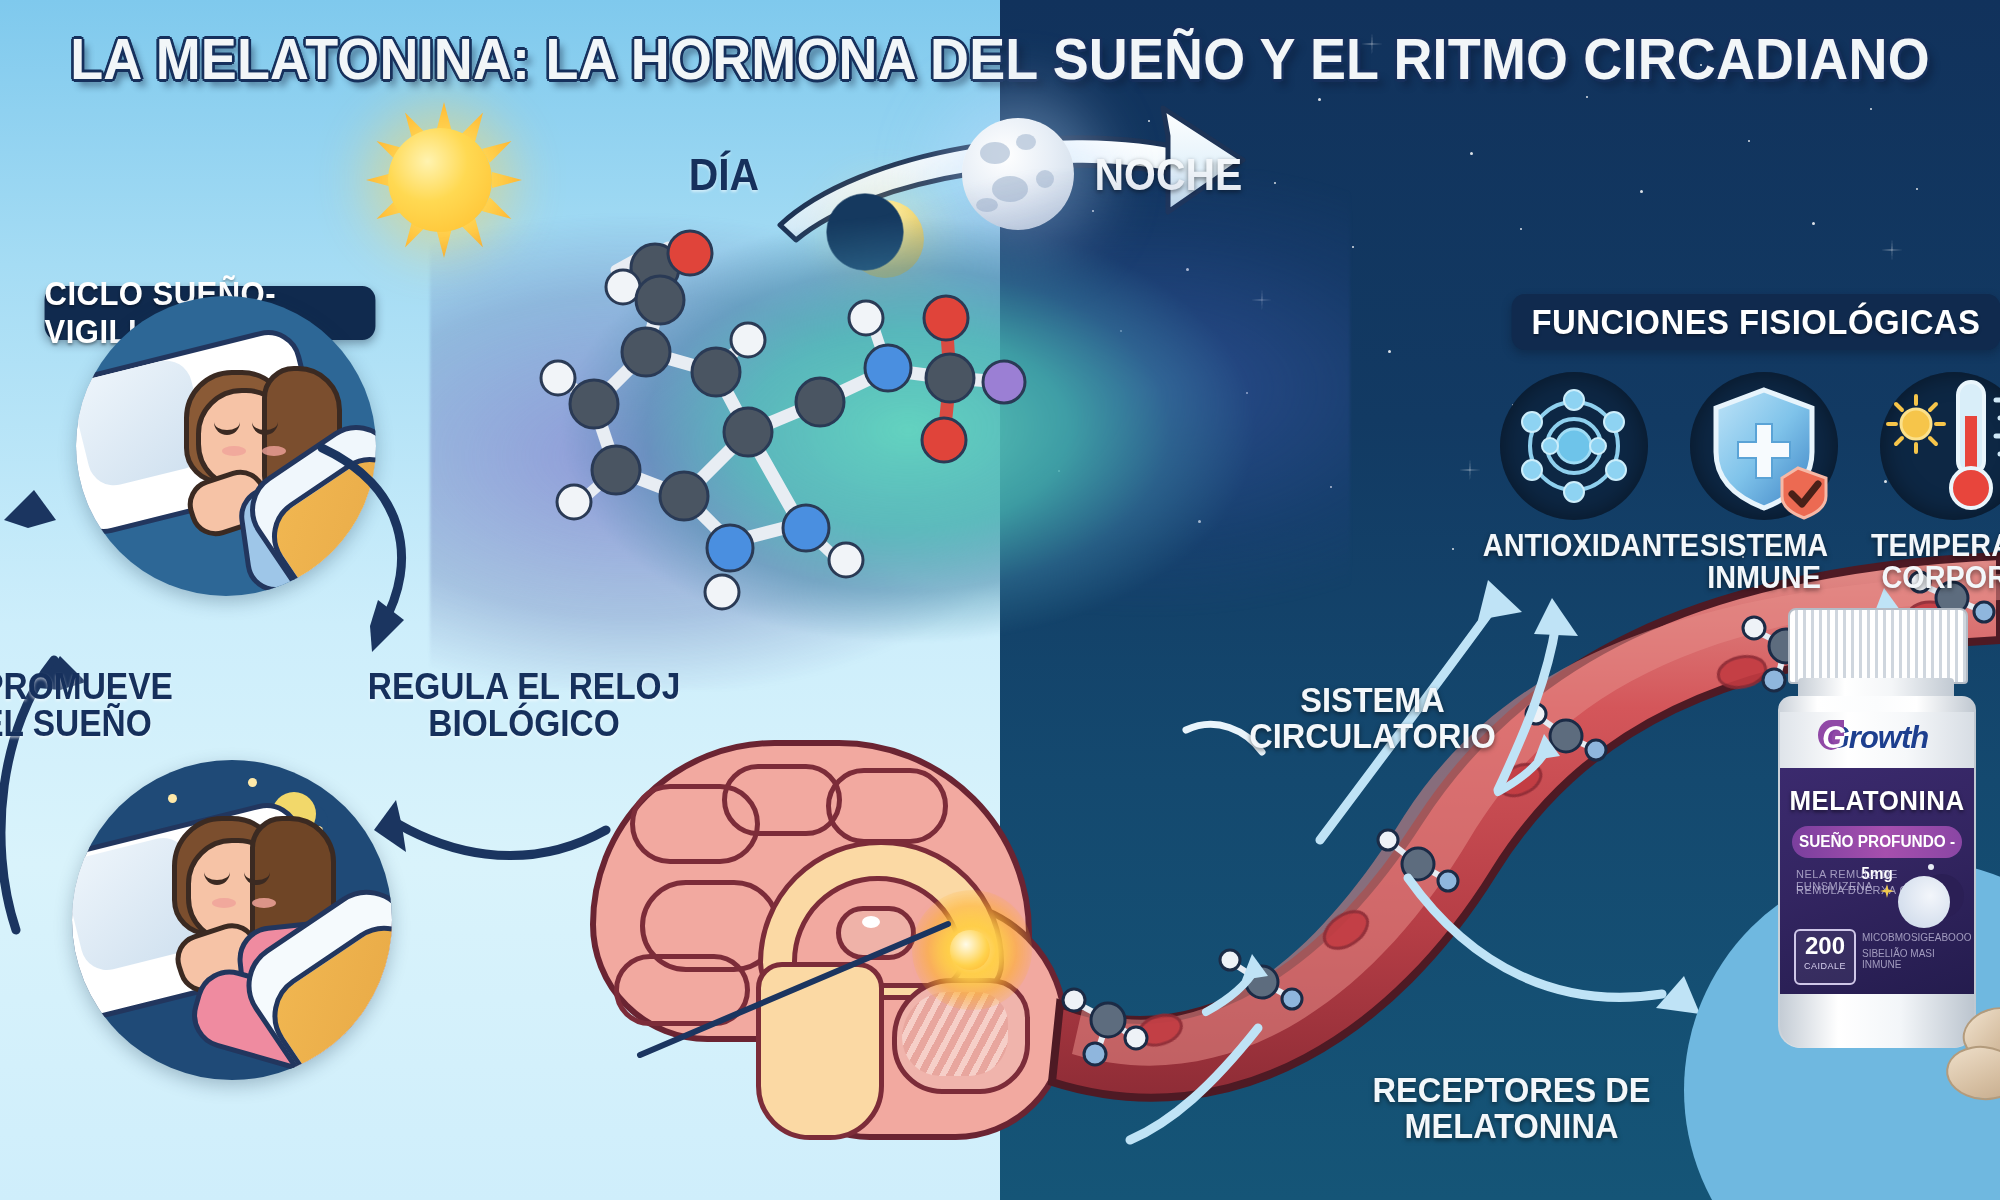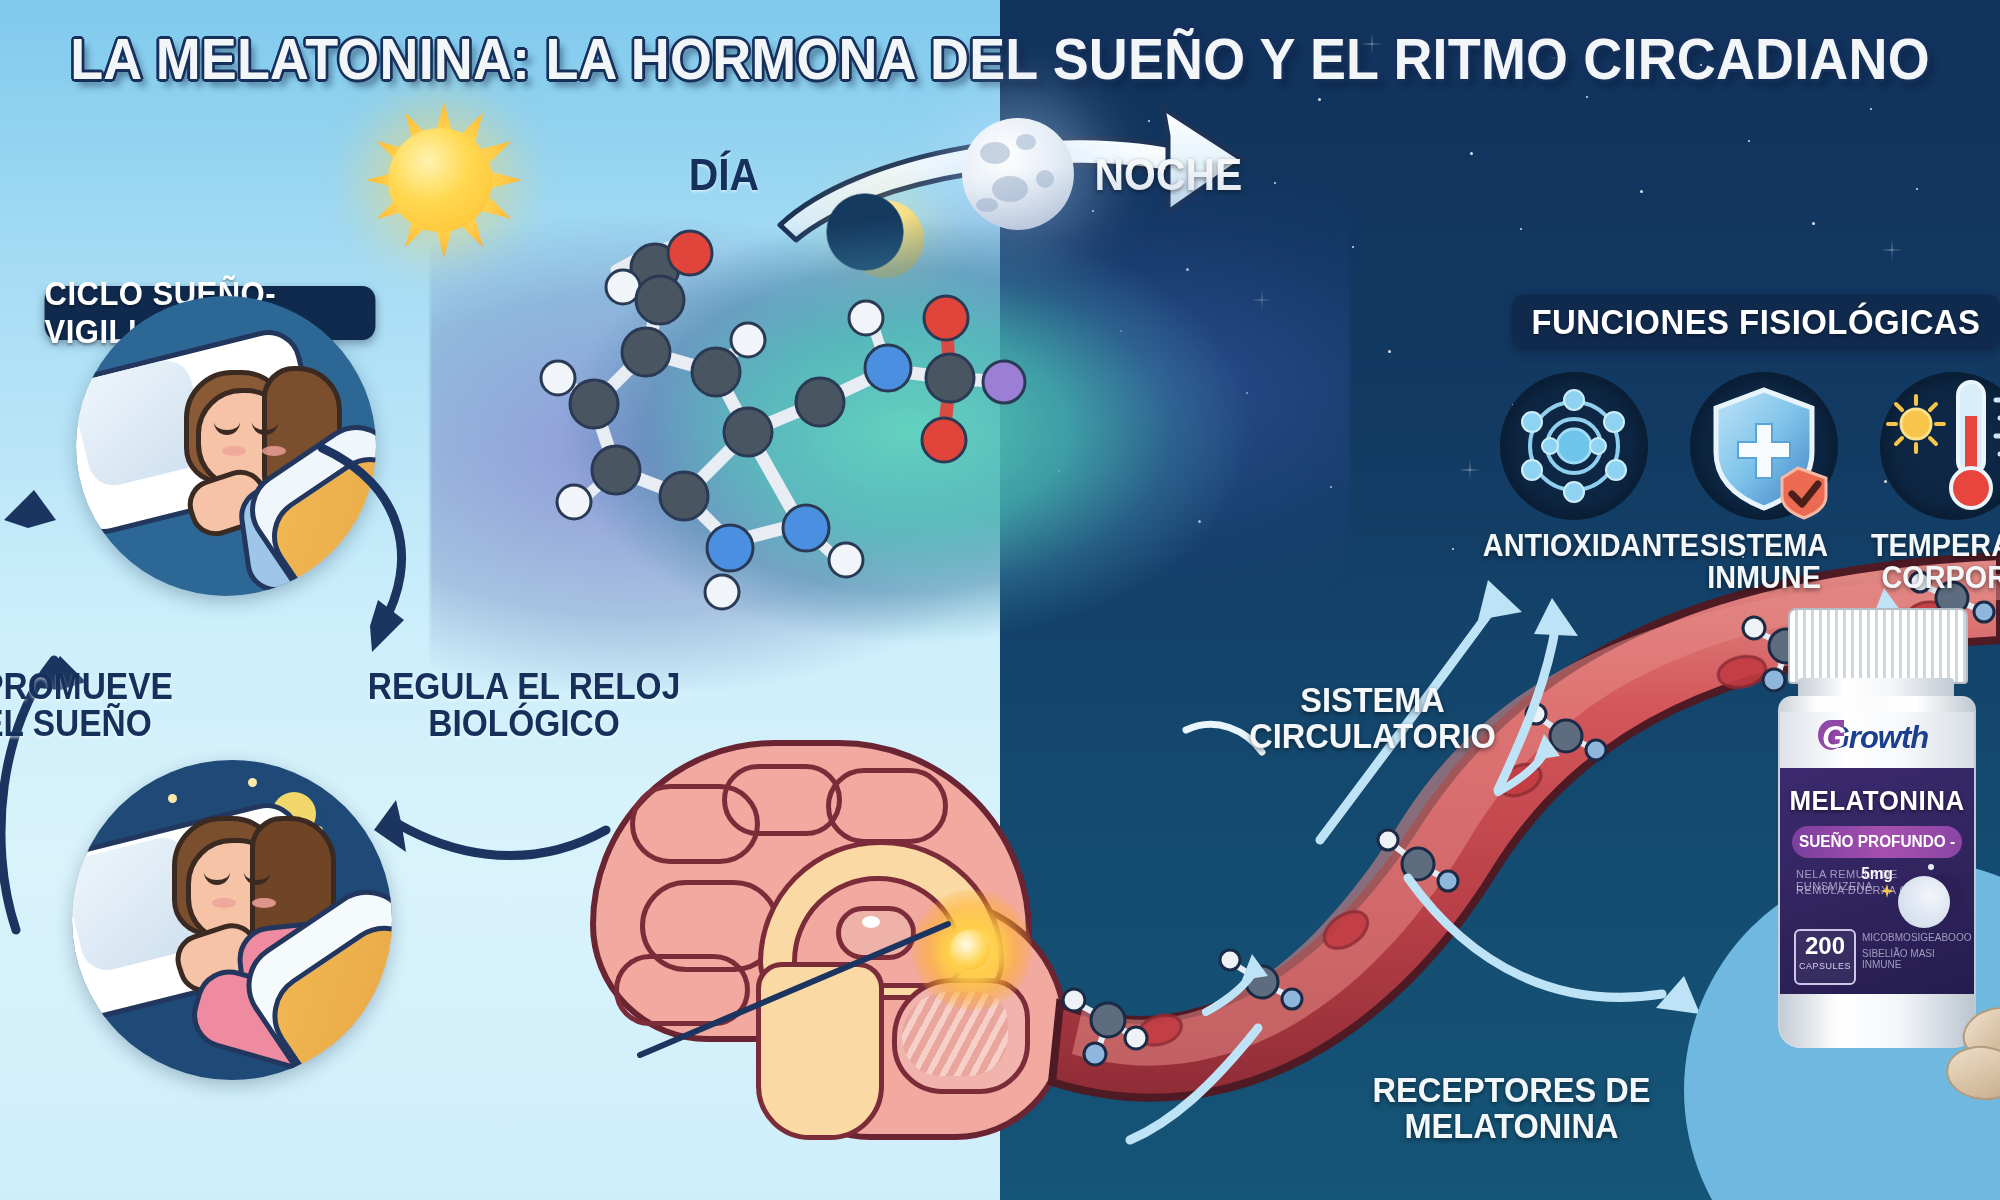--- a/index.html
+++ b/index.html
@@ -648,21 +648,21 @@
                   background:radial-gradient(circle at 62% 38%,#f3f6fb,#c9d6e8);
                   box-shadow:18px -6px 0 -4px #2b1f55;"></div>
       <div style="position:absolute;left:100px;top:116px;width:14px;height:14px;background:#f0c94e;
                   clip-path:polygon(50% 0,60% 40%,100% 50%,60% 60%,50% 100%,40% 60%,0 50%,40% 40%);"></div>
       <div style="position:absolute;left:148px;top:96px;width:6px;height:6px;background:#e6ecf5;
                   border-radius:50%;"></div>
 
       <div style="position:absolute;left:14px;top:161px;width:58px;height:52px;
                   border:2px solid #cfc7e8;border-radius:6px;background:rgba(255,255,255,.06);">
         <div style="text-align:center;color:#fff;font-size:24px;font-weight:bold;line-height:30px;">200</div>
-        <div style="text-align:center;color:#d6cfee;font-size:9px;letter-spacing:.5px;">CAPSULES</div>
+        <div style="text-align:center;color:#d6cfee;font-size:9px;letter-spacing:.5px;">CAIDALE</div>
       </div>
       <div class="blurtext" style="left:82px;top:164px;font-size:10px;">MICOBMOSIGEABOOO</div>
       <div class="blurtext" style="left:82px;top:180px;font-size:10px;">SIBELIÃO MASI INMUNE</div>
     </div>
 
     <div style="position:absolute;left:24px;top:386px;width:194px;height:54px;
                 background:linear-gradient(90deg,#c4ccd5,#ffffff 30%,#f3f6f9 62%,#bcc5cf);
                 border-radius:0 0 22px 22px;"></div>
 
     <div class="tablet" style="left:206px;top:400px;width:62px;height:46px;transform:rotate(-18deg);

